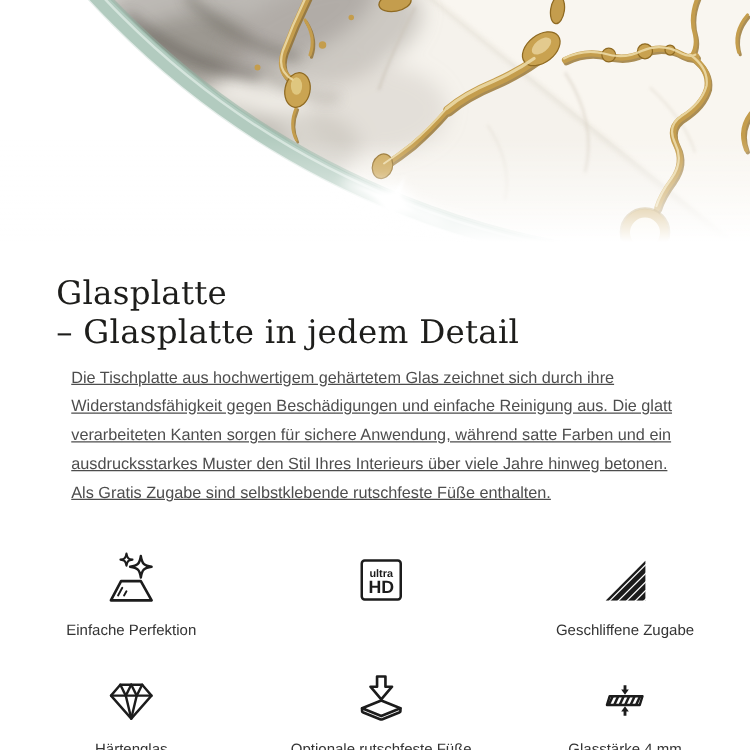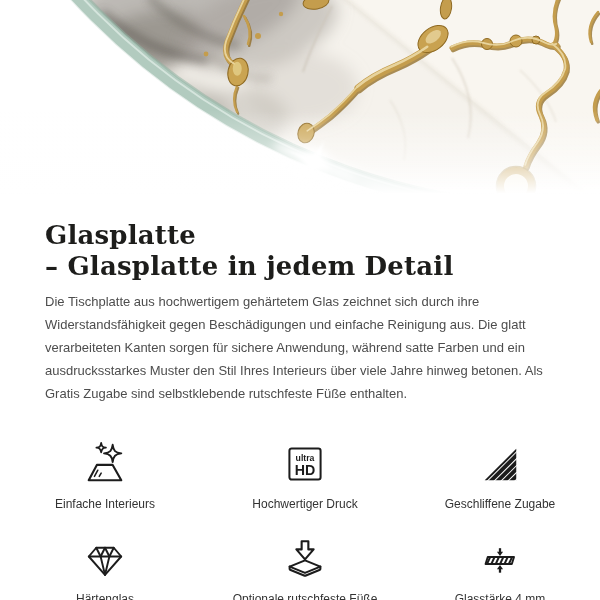--- a/index.html
+++ b/index.html
@@ -5,27 +5,27 @@
   html,body{margin:0;padding:0;}
   body{
     width:600px;height:600px;overflow:hidden;background:#ffffff;
     font-family:"Liberation Sans",sans-serif;color:#4d4d4d;
   }
   .hero{height:212px;overflow:hidden;background:#fff;}
   .hero svg{display:block;}
   .content{padding:0 45px;}
   .title{
     font-family:"DejaVu Serif","Liberation Serif",serif;
-    font-weight:700;font-size:26px;line-height:31px;color:#1d1d1b;
+    font-weight:400;font-size:26px;line-height:31px;color:#1d1d1b;
     margin:8px 0 0;letter-spacing:.2px;
   }
   .title span{display:block;}
   .desc{
     font-size:13px;line-height:23px;color:#4d4d4d;
-    margin:8px 0 0;max-width:516px;
+    margin:8px 12px 0;max-width:516px;text-decoration:underline;
   }
   .features{
     margin-top:33px;
     display:grid;
     grid-template-columns:210px 190px 200px;
     row-gap:22px;
   }
   .feature{display:flex;flex-direction:column;align-items:center;}
   .icon-box{height:48px;display:flex;align-items:flex-end;justify-content:center;}
   .feature-label{margin-top:11px;font-size:12px;color:#333333;white-space:nowrap;}
@@ -177,32 +177,31 @@
         <svg width="46" height="46" viewBox="0 0 48 48">
           <g class="ic">
             <path d="M15.5,26 L32,26 L41,42 L7,42 Z"></path>
             <path d="M13,38 L16.5,31.5" stroke-width="1.6"></path>
             <path d="M18,38 L20,34.5" stroke-width="1.6"></path>
             <path d="M32,5 C33,11.5 34.5,13 41,14 C34.5,15 33,16.5 32,23 C31,16.5 29.5,15 23,14 C29.5,13 31,11.5 32,5 Z" fill="#ffffff" stroke-width="2"></path>
             <path d="M20,3 C20.7,7 21.7,7.6 25,8 C21.7,8.4 20.7,9 20,13 C19.3,9 18.3,8.4 15,8 C18.3,7.6 19.3,7 20,3 Z" fill="#ffffff" stroke-width="1.8"></path>
           </g>
         </svg>
       </div>
-      <div class="feature-label">Einfache Interieurs</div>
+      <div class="feature-label">Einfache Perfektion</div>
     </div>
 
     <div class="feature">
       <div class="icon-box">
         <svg width="44" height="44" viewBox="0 0 48 48">
           <rect x="7" y="7" width="34" height="34" rx="2.5" class="ic" stroke-width="2.4"></rect>
           <text x="24" y="21" text-anchor="middle" font-family="Liberation Sans, sans-serif" font-size="9.5" font-weight="700" fill="#1c1c1c">ultra</text>
           <text x="24" y="35.5" text-anchor="middle" font-family="Liberation Sans, sans-serif" font-size="15.5" font-weight="700" fill="#1c1c1c">HD</text>
         </svg>
       </div>
-      <div class="feature-label">Hochwertiger Druck</div>
     </div>
 
     <div class="feature">
       <div class="icon-box">
         <svg width="44" height="44" viewBox="0 0 48 48">
           <defs>
               <clipPath id="triClip">
                 <path d="M7,42 L42,7 L42,42 Z"></path>
               </clipPath>
             </defs>

